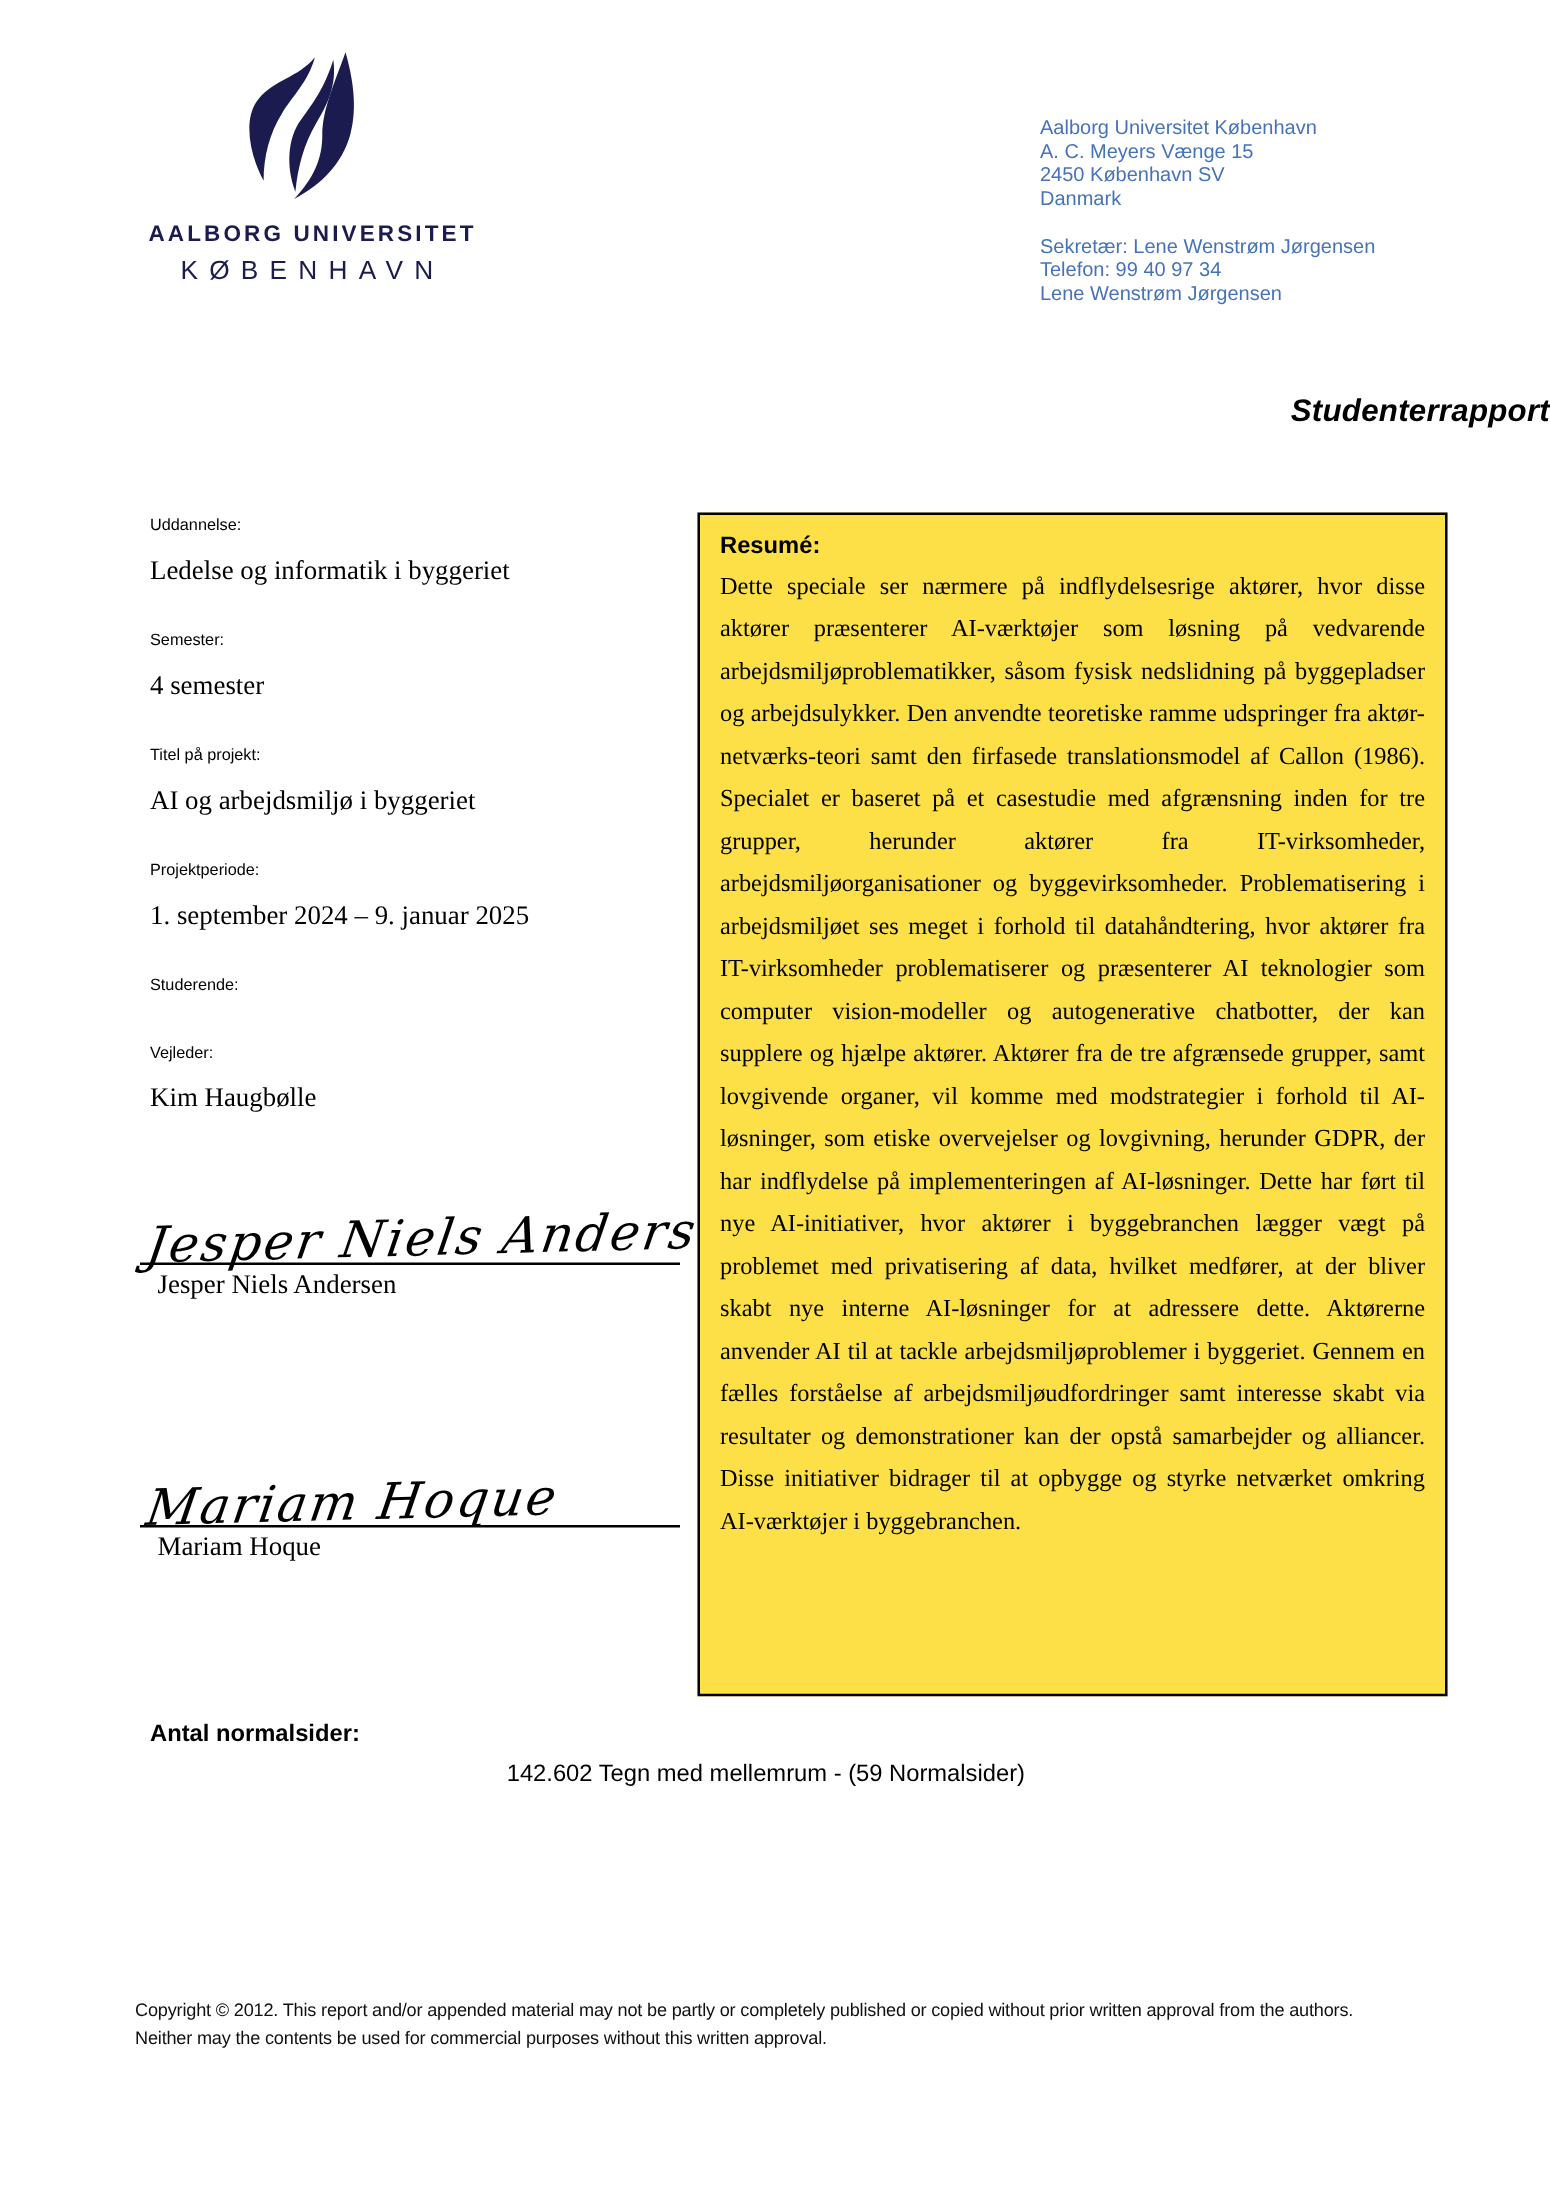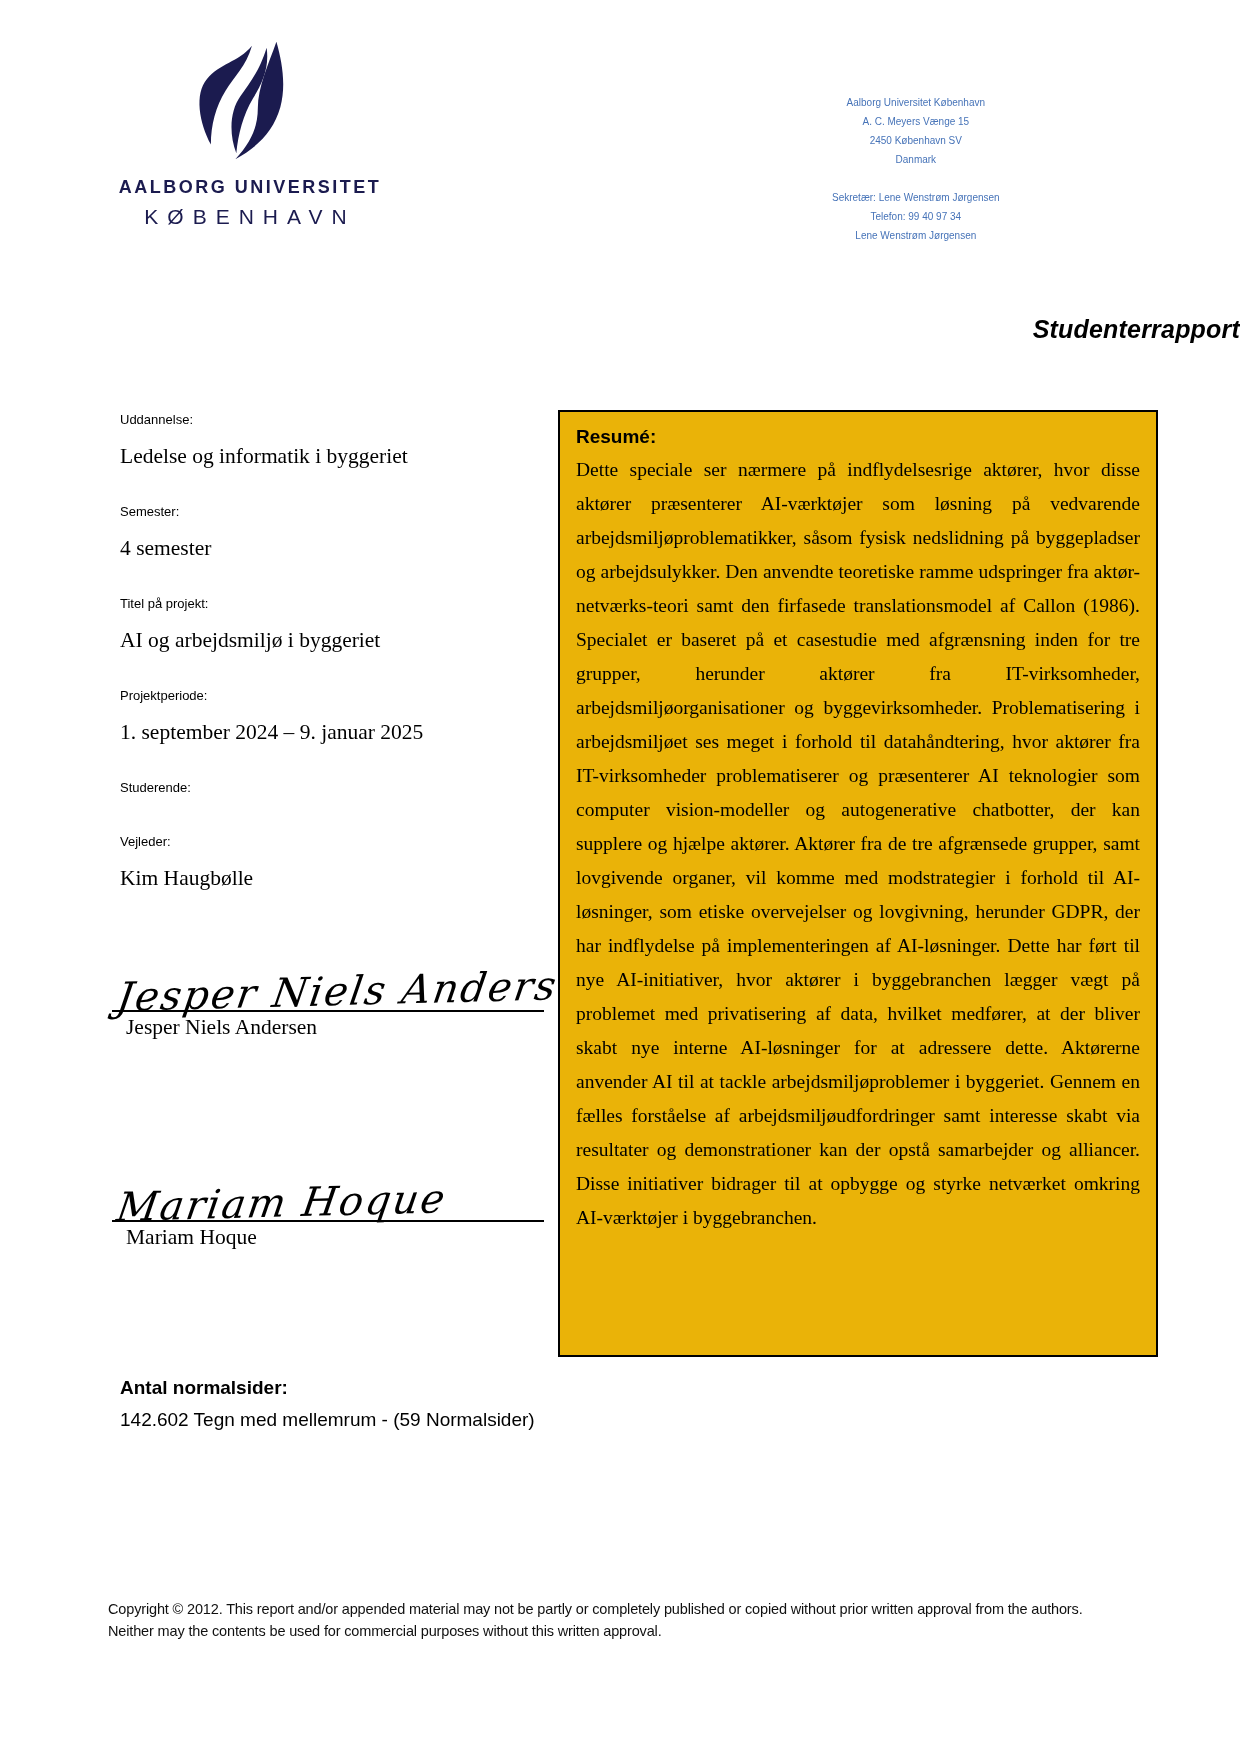--- a/index.html
+++ b/index.html
@@ -37,23 +37,22 @@
     letter-spacing: 9px;
     color: #1b1b4f;
     white-space: nowrap;
   }
 
   
   .contact {
     position: absolute;
     left: 832px; top: 93px;
     color: #4673b8;
-    font-size: 10px;
+    font-size: 16px;
     line-height: 19px;
-    text-align: center;
   }
   .contact .group2 { margin-top: 19px; }
 
   
   .doc-title {
     position: absolute;
     top: 315px; left: 0; right: 0;
     text-align: right;
     font-size: 25px;
     font-weight: bold;
@@ -108,21 +107,21 @@
     padding-left: 14px;
   }
 
   
   .resume-box {
     position: absolute;
     left: 558px; top: 410px;
     width: 600px; height: 947px;
     border: 2px solid #000;
     padding: 12px 16px 0 16px;
-    background: #eab308;
+    background: #fde047;
   }
   .resume-label {
     font-size: 19px;
     font-weight: bold;
     line-height: 26px;
     margin-bottom: 3px;
   }
   .resume-text {
     font-family: "Liberation Serif", serif;
     font-size: 19.5px;
@@ -139,20 +138,21 @@
   .ffield { margin-bottom: 28px; }
   .ffield-label {
     font-size: 19px;
     font-weight: bold;
     line-height: 24px;
     margin-bottom: 7px;
   }
   .ffield-value {
     font-size: 19px;
     line-height: 26px;
+    text-align: right;
   }
 
   
   .copyright {
     position: absolute;
     left: 108px; top: 1598px;
     width: 992px;
     font-size: 14.5px;
     line-height: 22px;
     letter-spacing: -0.15px;

